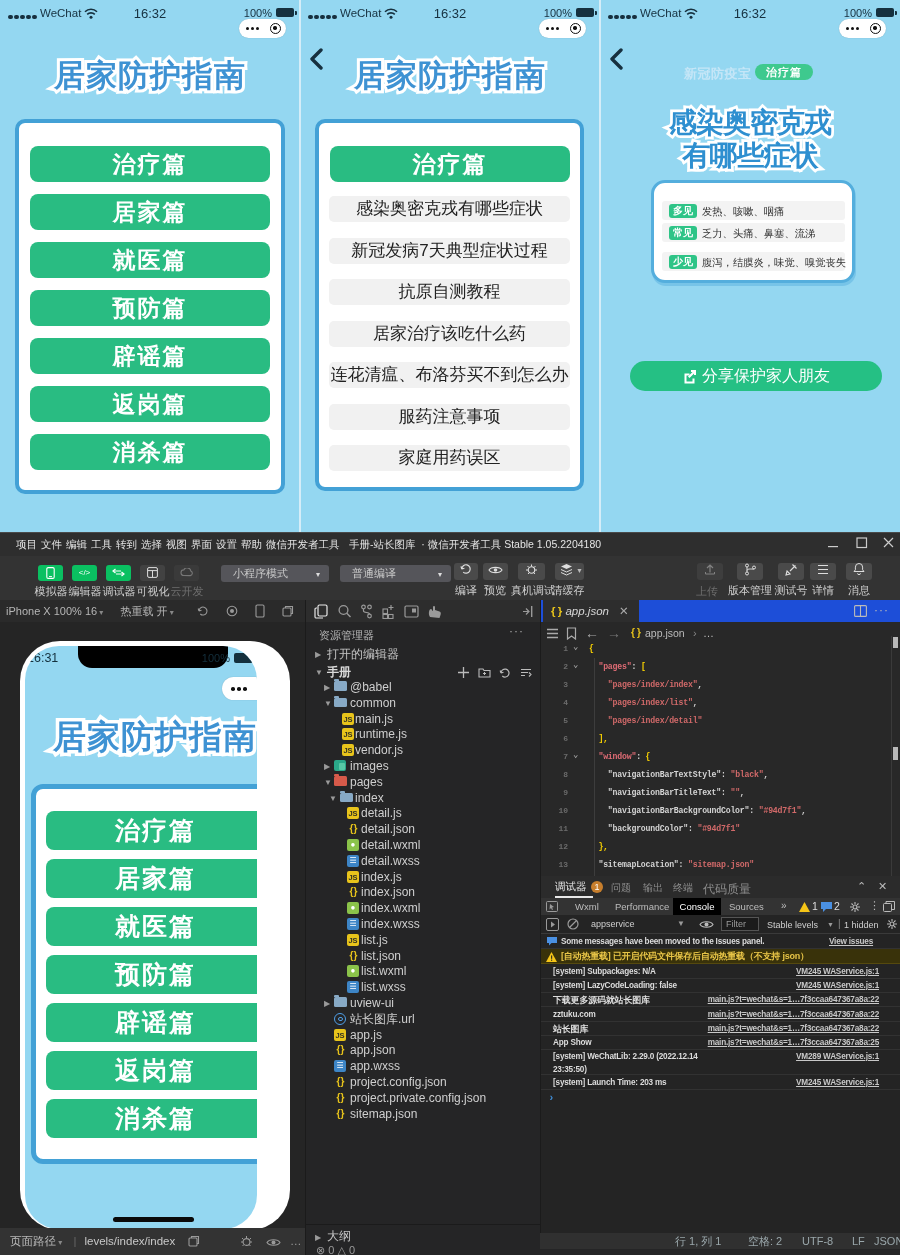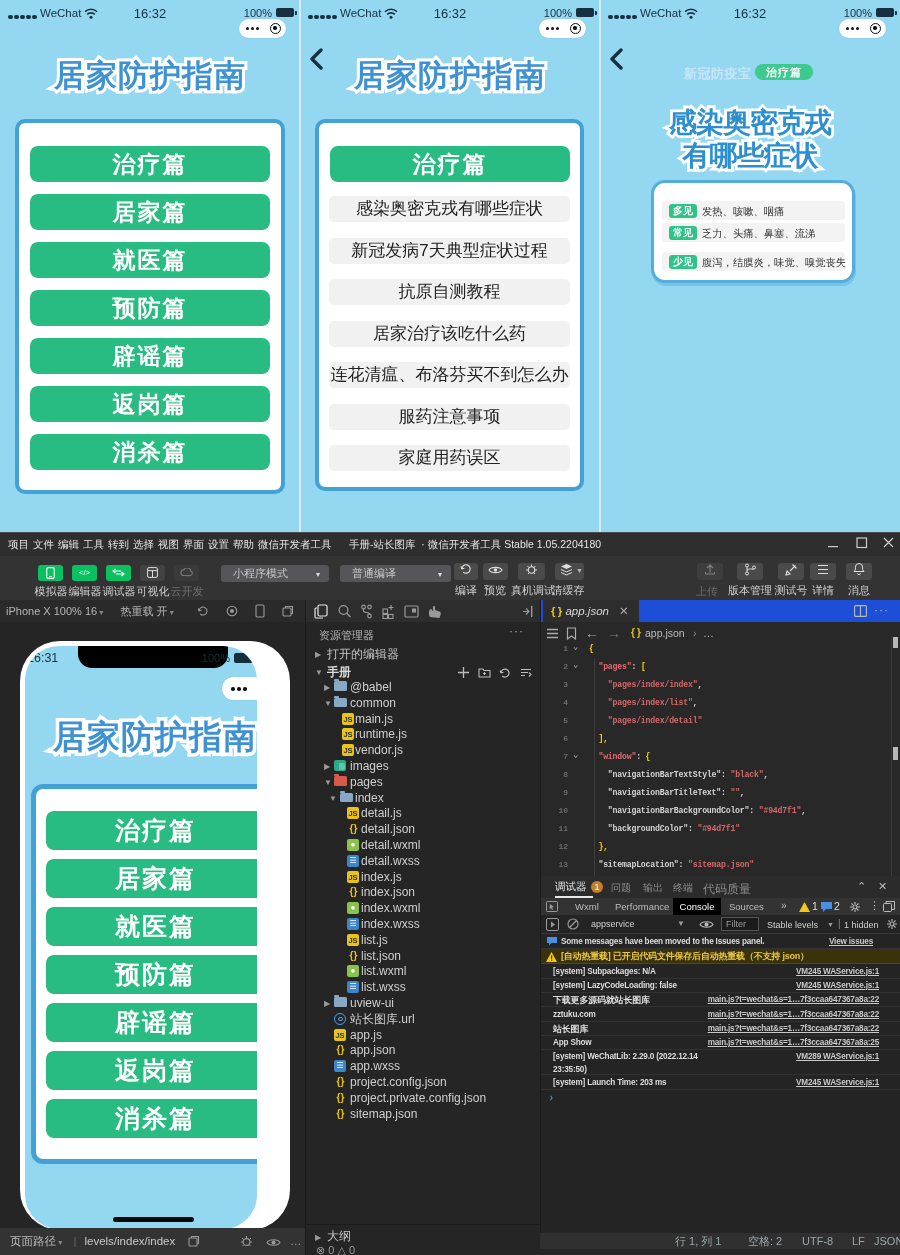--- a/index.html
+++ b/index.html
@@ -136,20 +136,25 @@
       <span class="tagtx">发热、咳嗽、咽痛</span>
     </div>
   <div class="tagrow" style="left:62px;top:223px;width:183px;height:19px">
       <span class="tag">常见</span>
       <span class="tagtx">乏力、头痛、鼻塞、流涕</span>
     </div>
   <div class="tagrow" style="left:62px;top:252px;width:183px;height:19px">
       <span class="tag">少见</span>
       <span class="tagtx">腹泻，结膜炎，味觉、嗅觉丧失</span>
     </div>
+  <div class="abs" style="left:30px;top:361px;width:252px;height:30px;background:#25c084;border-radius:15px;color:#fff;font-size:16px;text-align:center;line-height:30px">
+    <svg style="vertical-align:-3px;margin-right:4px" width="16" height="16" viewBox="0 0 16 16">
+        <path d="M2.5 5.5 h5 v2 h-3 v6 h6 v-3 h2 v5 h-10 z" fill="#fff"></path>
+        <path d="M9 2 h5 v5 h-2 V5.5 L7.5 10 6 8.5 10.5 4 H9 z" fill="#fff"></path>
+      </svg>分享保护家人朋友</div>
 </div>
 <div class="abs" style="left:299px;top:0;width:2px;height:532px;background:#d5edf8"></div>
 <div class="abs" style="left:599px;top:0;width:2px;height:532px;background:#d5edf8"></div>
 <style>
 
 .dt{position:absolute;left:0;top:532px;width:900px;height:723px;background:#262626;font-size:12px;color:#ccc}
 .menubar{position:absolute;left:0;top:0;width:900px;height:24px;background:#2e2e2e;border-top:1px solid #4a4a4a}
 .menubar span{display:inline-block;margin-left:2px;margin-right:2px;font-size:10.5px;color:#e4e4e4;line-height:23px}
 .wtitle{position:absolute;left:349px;top:0;line-height:23px;color:#888;font-size:11px;white-space:nowrap}
 .winbtn{position:absolute;top:0;height:23px;color:#ccc;text-align:center}
@@ -183,21 +188,21 @@
 .code{position:absolute;left:0;top:40px;width:360px;height:262px;font-family:"Liberation Mono",monospace;font-size:8.2px;font-weight:bold;letter-spacing:-0.2px}
 .cl{position:absolute;left:0;width:360px;height:18px;line-height:18px;white-space:pre}
 .ln{position:absolute;left:0;width:27px;text-align:right;color:#6b6b6b;font-size:8px;letter-spacing:0}
 .ct{position:absolute;left:48px}
 .k{color:#e06c75}.s{color:#d16969}.y{color:#ffd700}.w{color:#d4d4d4}
 .crow{position:absolute;left:0;width:360px;font-size:8.2px;font-weight:bold;color:#dcdcdc;border-bottom:1px solid #323232;white-space:pre;letter-spacing:-0.2px}
 .clink{position:absolute;text-decoration:underline;color:#c8c8c8;font-size:8.2px;font-weight:bold;letter-spacing:-0.2px}
 .statbar{position:absolute;left:540px;top:701px;width:360px;height:17px;background:#303030;color:#9aa7ab;font-size:11px;line-height:17px}
 </style>
 <div class="dt">
-<div class="menubar"><span style="margin-left:8px">项目</span><span>文件</span><span>编辑</span><span>工具</span><span>转到</span><span>选择</span><span>视图</span><span>界面</span><span>设置</span><span>帮助</span><span>微信开发者工具</span>
+<div class="menubar"><span style="margin-left:16px">项目</span><span>文件</span><span>编辑</span><span>工具</span><span>转到</span><span>选择</span><span>视图</span><span>界面</span><span>设置</span><span>帮助</span><span>微信开发者工具</span>
 <span class="wtitle" style="margin:0">手册-站长图库&nbsp;&nbsp;·&nbsp;微信开发者工具 Stable 1.05.2204180</span>
 <svg class="winbtn" style="left:828px;top:8px" width="11" height="11">
         <rect x="0" y="5" width="10" height="1.2" fill="#ccc"></rect>
       </svg>
 <svg class="winbtn" style="left:856px;top:4px" width="12" height="12">
         <rect x="1" y="1" width="9.5" height="9.5" fill="none" stroke="#ccc" stroke-width="1.2"></rect>
       </svg>
 <svg class="winbtn" style="left:883px;top:4px" width="12" height="12">
         <path d="M1 1 L10 10 M10 1 L1 10" stroke="#ccc" stroke-width="1.2"></path>
       </svg>

